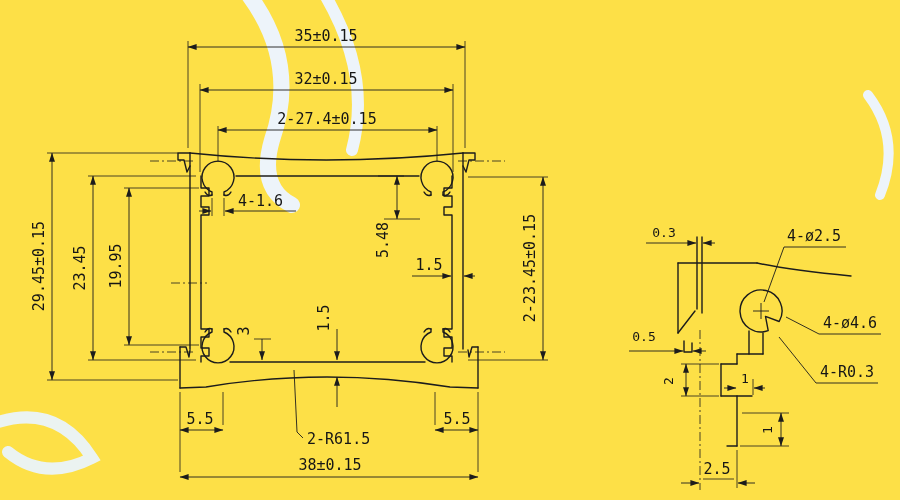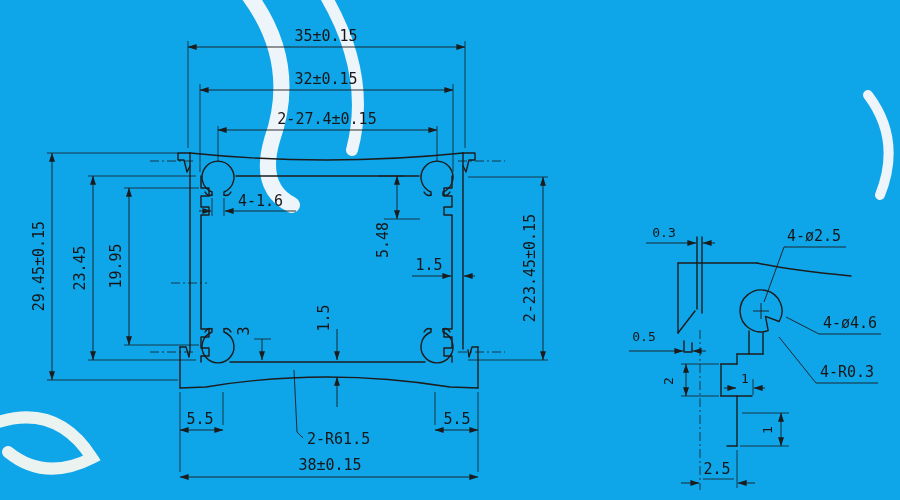--- a/index.html
+++ b/index.html
@@ -1,16 +1,16 @@
 <!DOCTYPE html>
 <html><head>
 <meta charset="utf-8">
 <style>
   html,body{margin:0;padding:0;background:#ffffff;}
-  .canvas{position:relative;width:900px;height:500px;background:#0ea5e9;overflow:hidden;
+  .canvas{position:relative;width:900px;height:500px;background:#fde047;overflow:hidden;
           font-family:"DejaVu Sans Mono","Liberation Mono",monospace;text-align:center;}
   svg{position:absolute;left:0;top:0;}
   .ol{stroke:#1c1c1c;stroke-width:1.4;fill:none;stroke-linejoin:round;stroke-linecap:round;}
   .xl{stroke:#1c1c1c;stroke-width:0.8;fill:none;}
   .dl{stroke:#1c1c1c;stroke-width:0.9;fill:none;}
   .cl{stroke:#1c1c1c;stroke-width:0.8;fill:none;stroke-dasharray:9 3 2 3;}
   .wm{fill:none;stroke-linecap:round;}
   .de{marker-end:url(#arr);}
   .ds{marker-start:url(#arr);}
   text{fill:#161616;font-family:"DejaVu Sans Mono","Liberation Mono",monospace;font-size:15px;}

